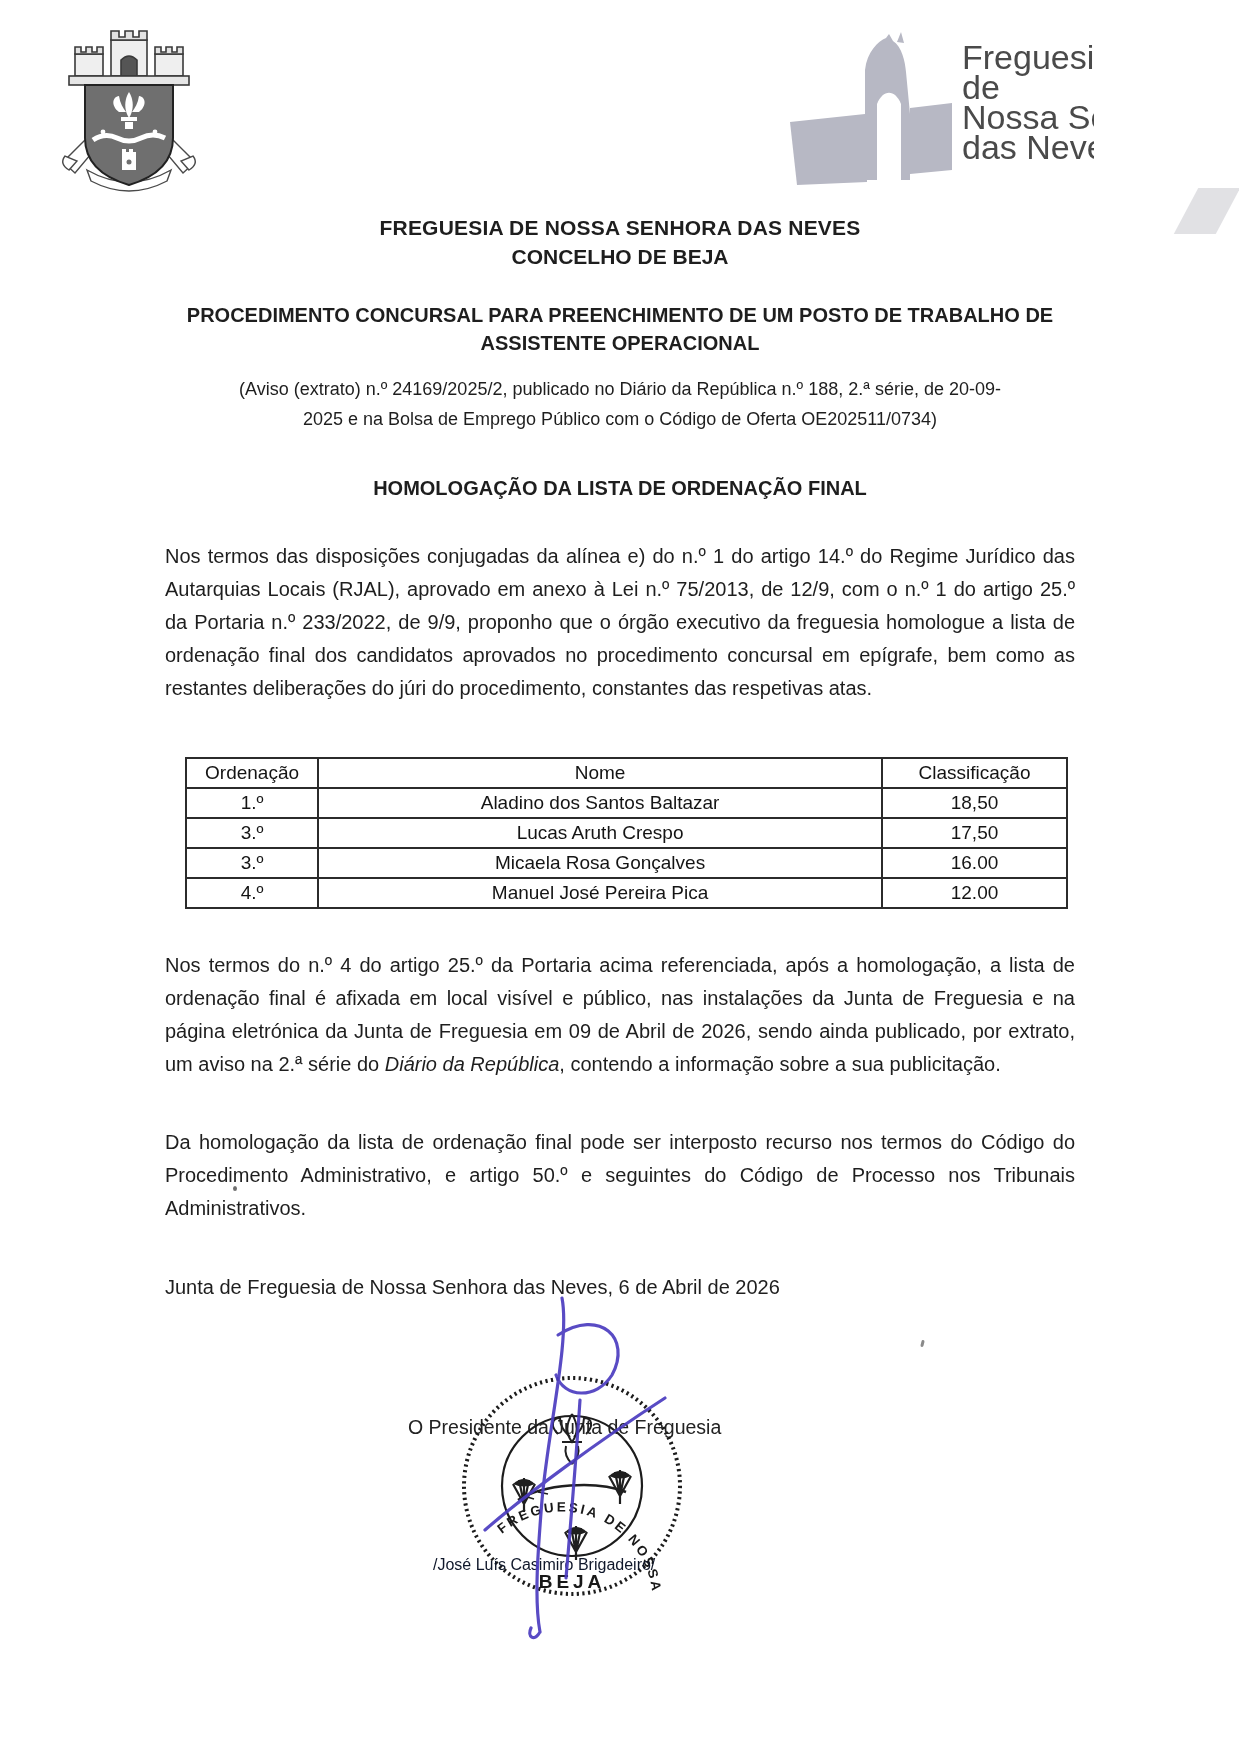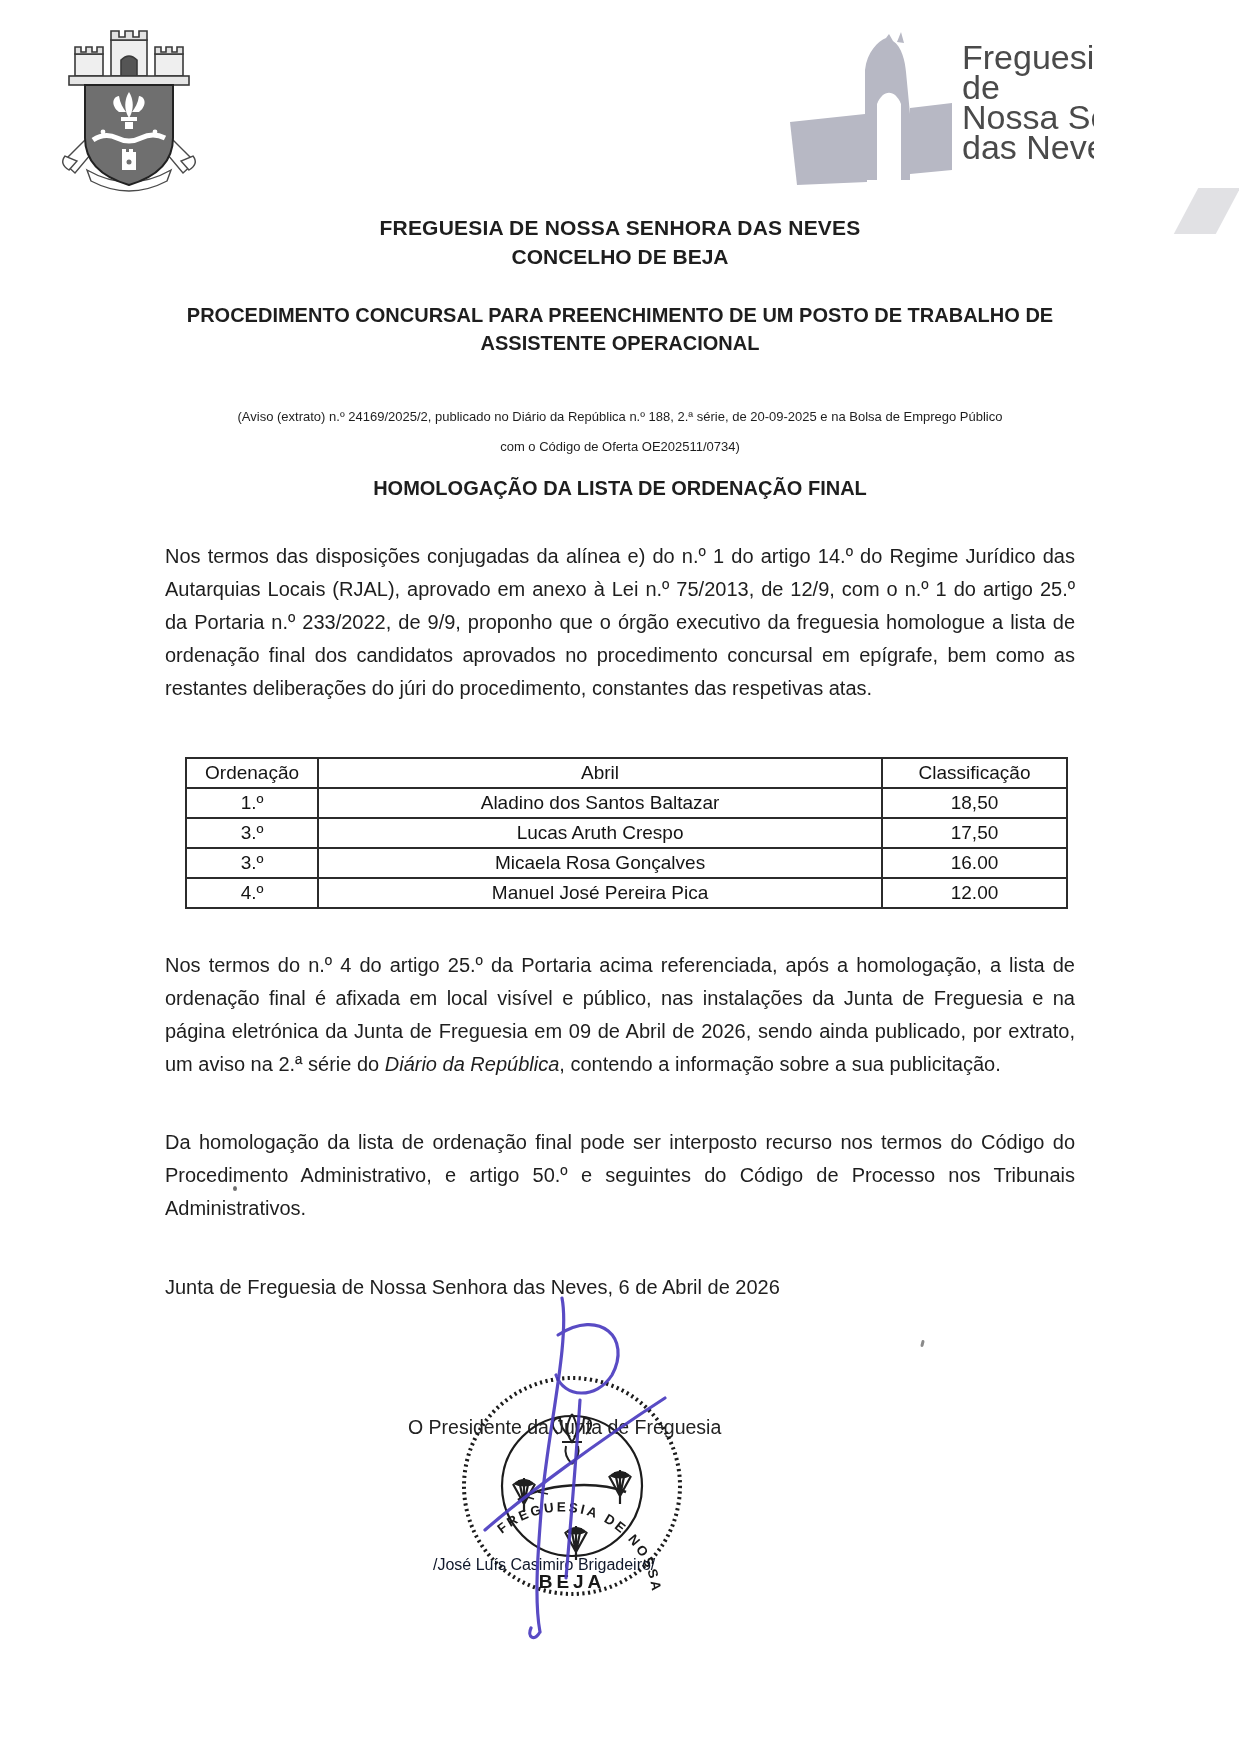--- a/index.html
+++ b/index.html
@@ -14,21 +14,21 @@
   .logo-text{left:962px;top:42px;width:132px;overflow:hidden;color:#4a4a4a;
     font-size:34px;line-height:30px;}
   .logo-text div{white-space:nowrap;}
   .scan-streak{left:1186px;top:188px;width:42px;height:46px;background:#c9c9ce;
     transform:skewX(-28deg);opacity:.55;}
   .centercol{left:165px;width:910px;text-align:center;}
   .org-title{top:216px;font-size:21px;font-weight:bold;letter-spacing:.2px;}
   .org-subtitle{top:245px;font-size:21px;font-weight:bold;}
   .proc-1{top:304px;font-size:20px;font-weight:bold;}
   .proc-2{top:332px;font-size:20px;font-weight:bold;}
-  .notice{top:374px;left:225px;width:790px;font-size:13px;line-height:30px;text-align:center;margin-top:28px;}
+  .notice{top:374px;left:225px;width:790px;font-size:18px;line-height:30px;text-align:center;}
   .section-title{top:477px;font-size:20px;font-weight:bold;}
   .para{left:165px;width:910px;font-size:20px;line-height:33px;text-align:justify;}
   .p1{top:540px;}
   .p2{top:949px;}
   .p3{top:1126px;}
   .italic{font-style:italic;}
   
   .rank-table{left:185px;top:757px;width:883px;border-collapse:collapse;
     font-size:19px;color:#141414;}
   .rank-table th,.rank-table td{
@@ -120,21 +120,21 @@
 
 <table class="abs rank-table">
   <colgroup>
       <col class="col-ord">
       <col class="col-nome">
       <col class="col-class">
     </colgroup>
   <thead>
     <tr>
       <th>Ordenação</th>
-      <th>Abril</th>
+      <th>Nome</th>
       <th>Classificação</th>
     </tr>
   </thead>
   <tbody>
     <tr>
       <td>1.º</td>
       <td>Aladino dos Santos Baltazar</td>
       <td>18,50</td>
     </tr>
     <tr>

